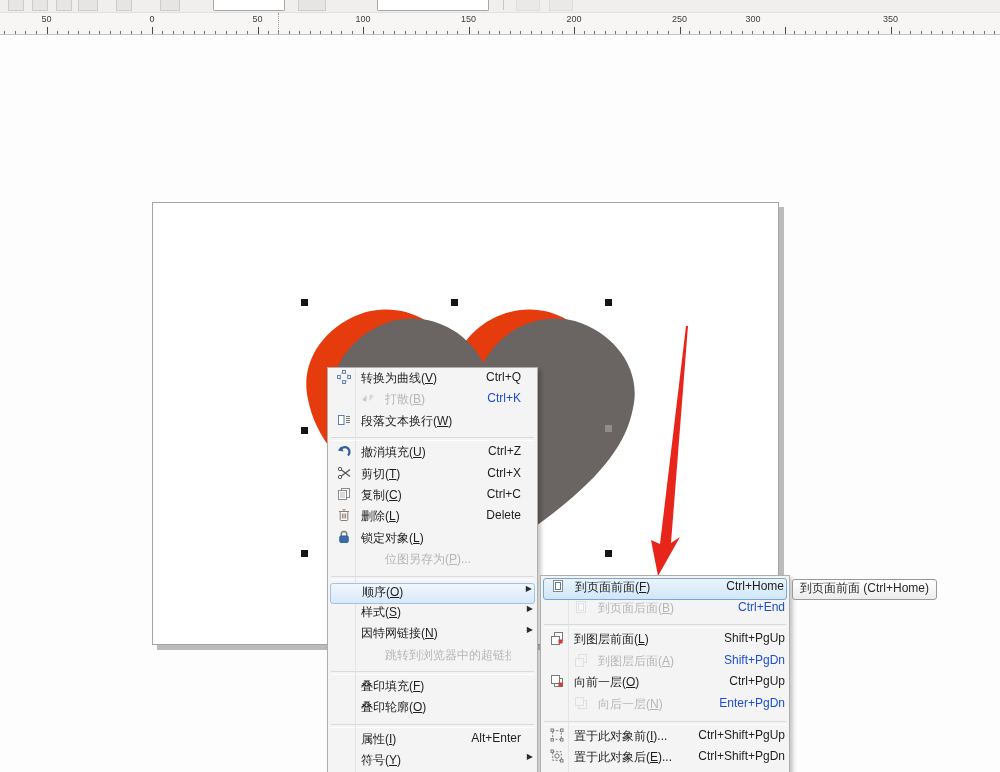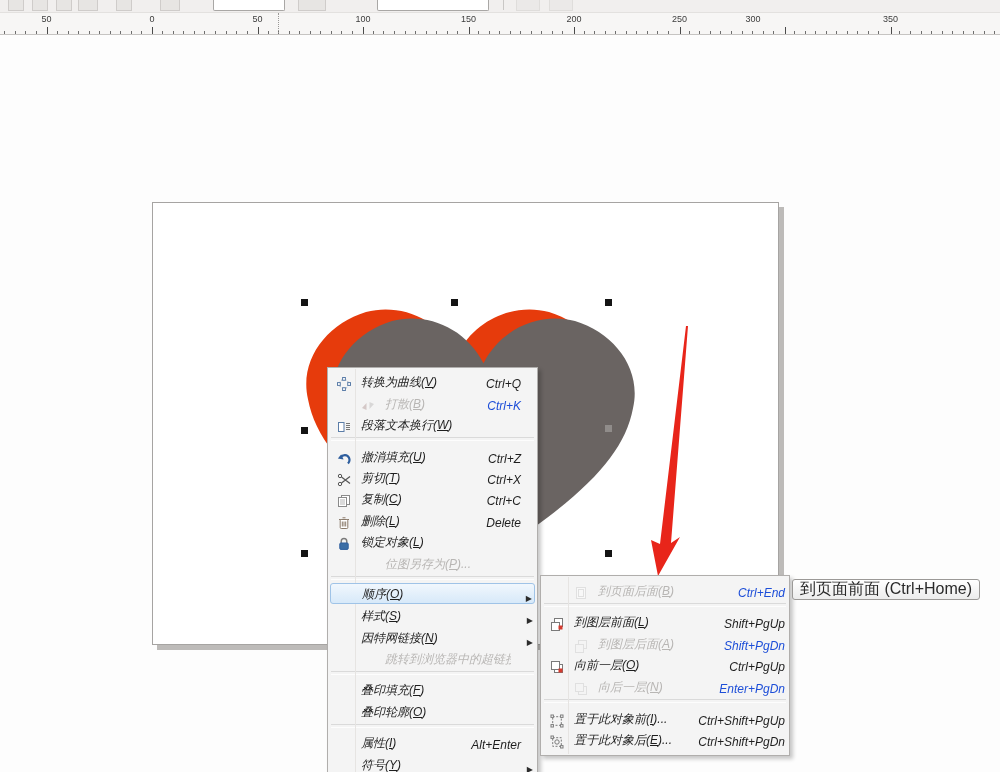--- a/index.html
+++ b/index.html
@@ -25,37 +25,37 @@
   
   .heart{position:absolute;}
 
   
   .handle{position:absolute;width:7px;height:7px;background:#141414;}
   .handle.ghost{background:#908c8a;}
 
   
   .menu{position:absolute;background:#f4f4f4;border:1px solid #b0aeac;box-shadow:3px 3px 4px rgba(0,0,0,0.22);padding:2px 0 6px 0;box-sizing:border-box;}
   .menu .gutter{position:absolute;left:27px;top:1px;bottom:1px;width:1px;background:#e6e4e2;}
-  .mi{position:relative;display:flex;align-items:flex-end;height:21.4px;padding:0 4px 0 4px;color:#1e1e1e;font-size:12px;white-space:nowrap;box-sizing:border-box;font-style:italic;}
+  .mi{position:relative;display:flex;align-items:flex-start;height:21.4px;padding:0 4px 0 4px;color:#1e1e1e;font-size:12px;white-space:nowrap;box-sizing:border-box;}
   #sub-menu .mi{height:21.6px;}
   .mi .ico{width:23px;flex:0 0 23px;display:flex;align-items:center;justify-content:center;}
   .mi .ico svg{width:14px;height:14px;display:block;}
   .mi .lbl{margin-left:6px;flex:1 1 auto;overflow:hidden;}
   .mi .sc{margin-left:auto;padding-left:10px;color:#1e1e1e;}
   .mi .arr{width:12px;flex:0 0 12px;text-align:right;font-size:8px;color:#2c2c2c;}
   .mi.dis{color:#b8b6b4;padding-left:28px;}
   .mi.dis .sc{color:#1d4ed8;}
   .mi.dis .ico{opacity:.45;filter:grayscale(60%);}
   .mi.hi{background:linear-gradient(#f1f7fd,#d7e9f9);border:1px solid #9fc3e7;border-radius:3px;margin:0 2px;padding:0 2px;}
   #sub-menu .mi.hi{border-color:#76a7d6;background:linear-gradient(#eaf4fc,#d0e6f8);}
   .msep{height:2px;border-top:1px solid #dadada;border-bottom:1px solid #fdfdfd;margin:3px 3px;}
   u{text-decoration:underline;}
 
   
-  #tooltip{position:absolute;left:792px;top:579px;height:19px;line-height:17px;padding:0 7px;font-size:16px;color:#2a2a2a;background:linear-gradient(#ffffff,#ececec);border:1px solid #9b9997;border-radius:3px;white-space:nowrap;z-index:60;}
+  #tooltip{position:absolute;left:792px;top:579px;height:19px;line-height:17px;padding:0 7px;font-size:12px;color:#2a2a2a;background:linear-gradient(#ffffff,#ececec);border:1px solid #9b9997;border-radius:3px;white-space:nowrap;z-index:60;}
 
   #arrow-svg{position:absolute;left:645px;top:322px;z-index:30;}
   #ctx-menu{left:327px;top:367px;width:211px;z-index:40;}
   #sub-menu{left:540px;top:575px;width:250px;z-index:50;}
 </style>
 </head>
 <body>
 
 <div id="stage">
 
@@ -364,20 +364,30 @@
       <div class="mi">
         <span class="ico"></span>
         <span class="lbl">符号(<u>Y</u>)</span>
         <span class="sc"></span>
         <span class="arr">▶</span>
       </div>
     </div>
 
   <div id="sub-menu" class="menu">
     <div class="gutter"></div>
+  <div class="mi hi">
+        <span class="ico">
+          <svg viewBox="0 0 14 14">
+            <rect x="2.5" y="1.5" width="9" height="11" fill="#fff" stroke="#8a8a8a"></rect>
+            <rect x="4.5" y="3.5" width="5" height="7" fill="none" stroke="#5b7da8"></rect>
+          </svg>
+        </span>
+        <span class="lbl">到页面前面(<u>F</u>)</span>
+        <span class="sc">Ctrl+Home</span>
+      </div>
       <div class="mi dis">
         <span class="ico">
           <svg viewBox="0 0 14 14">
             <rect x="2.5" y="1.5" width="9" height="11" fill="#fff" stroke="#c9c9c9"></rect>
             <rect x="4.5" y="3.5" width="5" height="7" fill="none" stroke="#c9c9c9"></rect>
           </svg>
         </span>
         <span class="lbl">到页面后面(<u>B</u>)</span>
         <span class="sc">Ctrl+End</span>
       </div>

